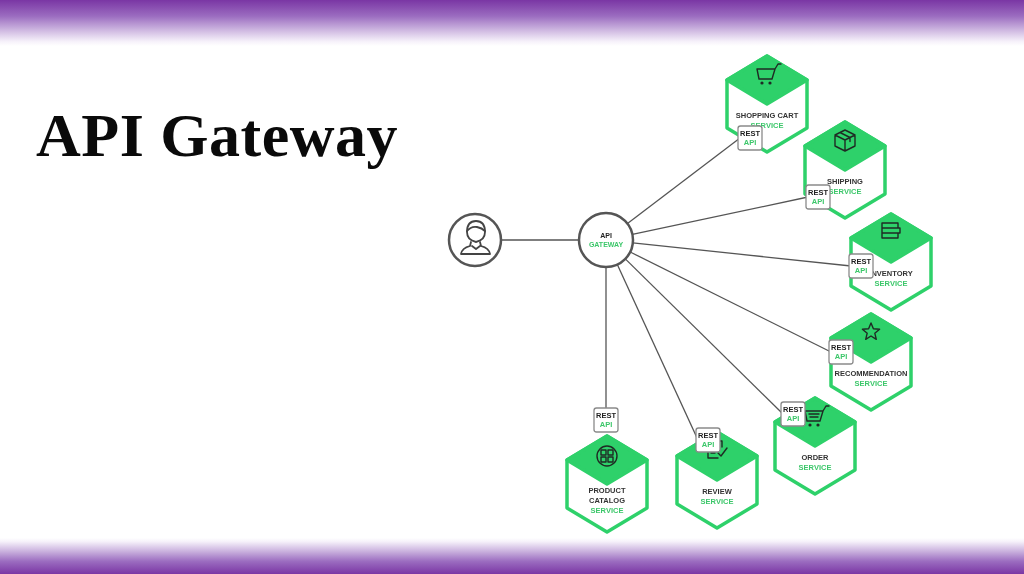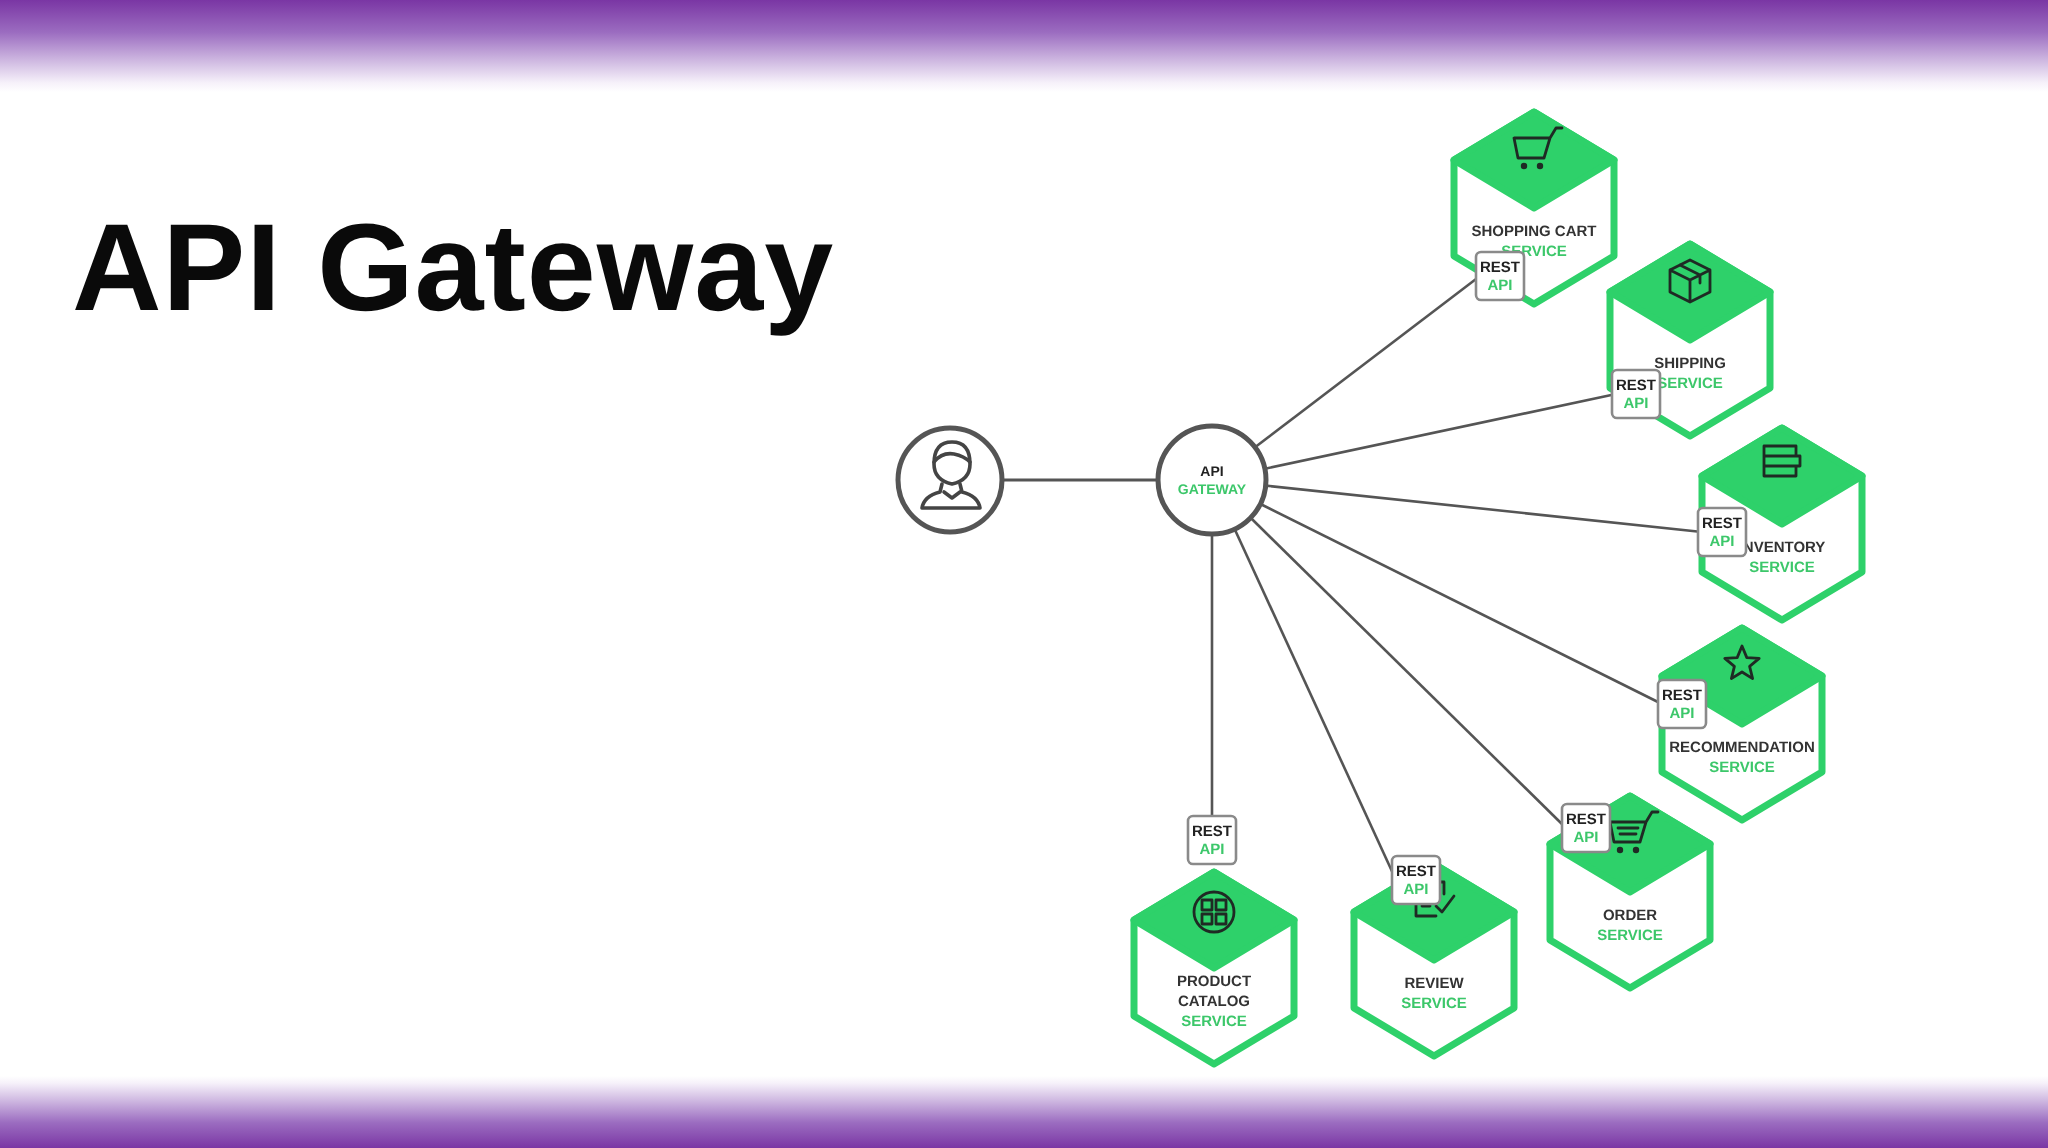--- a/index.html
+++ b/index.html
@@ -1,21 +1,21 @@
 <!DOCTYPE html>
 <html><head>
 <meta charset="utf-8">
 <style>
   html, body { margin:0; padding:0; }
   body { width:1024px; height:574px; position:relative; overflow:hidden; background:#ffffff; font-family:"Liberation Sans", sans-serif; }
   .band-top { position:absolute; left:0; top:0; width:1024px; height:46px;
     background:linear-gradient(to bottom, #7a36a4 0%, #9b6cc0 35%, #cdb6e0 65%, #f6f1fa 90%, #ffffff 100%); }
   .band-bottom { position:absolute; left:0; bottom:0; width:1024px; height:36px;
     background:linear-gradient(to top, #7a36a4 0%, #9b6cc0 35%, #cdb6e0 65%, #f6f1fa 90%, #ffffff 100%); }
-  .title { position:absolute; left:36px; top:104px; font-size:62px; font-weight:bold; color:#0a0a0a; letter-spacing:0.5px; line-height:1; }
+  .title { position:absolute; left:36px; top:104px; font-size:62px; font-weight:bold; color:#0a0a0a; letter-spacing:0.5px; line-height:1;font-family:Liberation Serif, serif; }
   svg#diagram { position:absolute; left:0; top:0; }
   .hex-label { font-family:"Liberation Sans", sans-serif; font-size:7.5px; font-weight:bold; fill:#333333; text-anchor:middle; }
   .hex-sub { font-family:"Liberation Sans", sans-serif; font-size:7.5px; font-weight:bold; fill:#3cc76a; text-anchor:middle; }
   .rest-top { font-family:"Liberation Sans", sans-serif; font-size:7.5px; font-weight:bold; fill:#222222; text-anchor:middle; }
   .rest-bot { font-family:"Liberation Sans", sans-serif; font-size:7.5px; font-weight:bold; fill:#3cc76a; text-anchor:middle; }
   .gw-top { font-family:"Liberation Sans", sans-serif; font-size:7px; font-weight:bold; fill:#222222; text-anchor:middle; }
   .gw-bot { font-family:"Liberation Sans", sans-serif; font-size:7px; font-weight:bold; fill:#3cc76a; text-anchor:middle; }
 </style>
 </head>
 <body>

